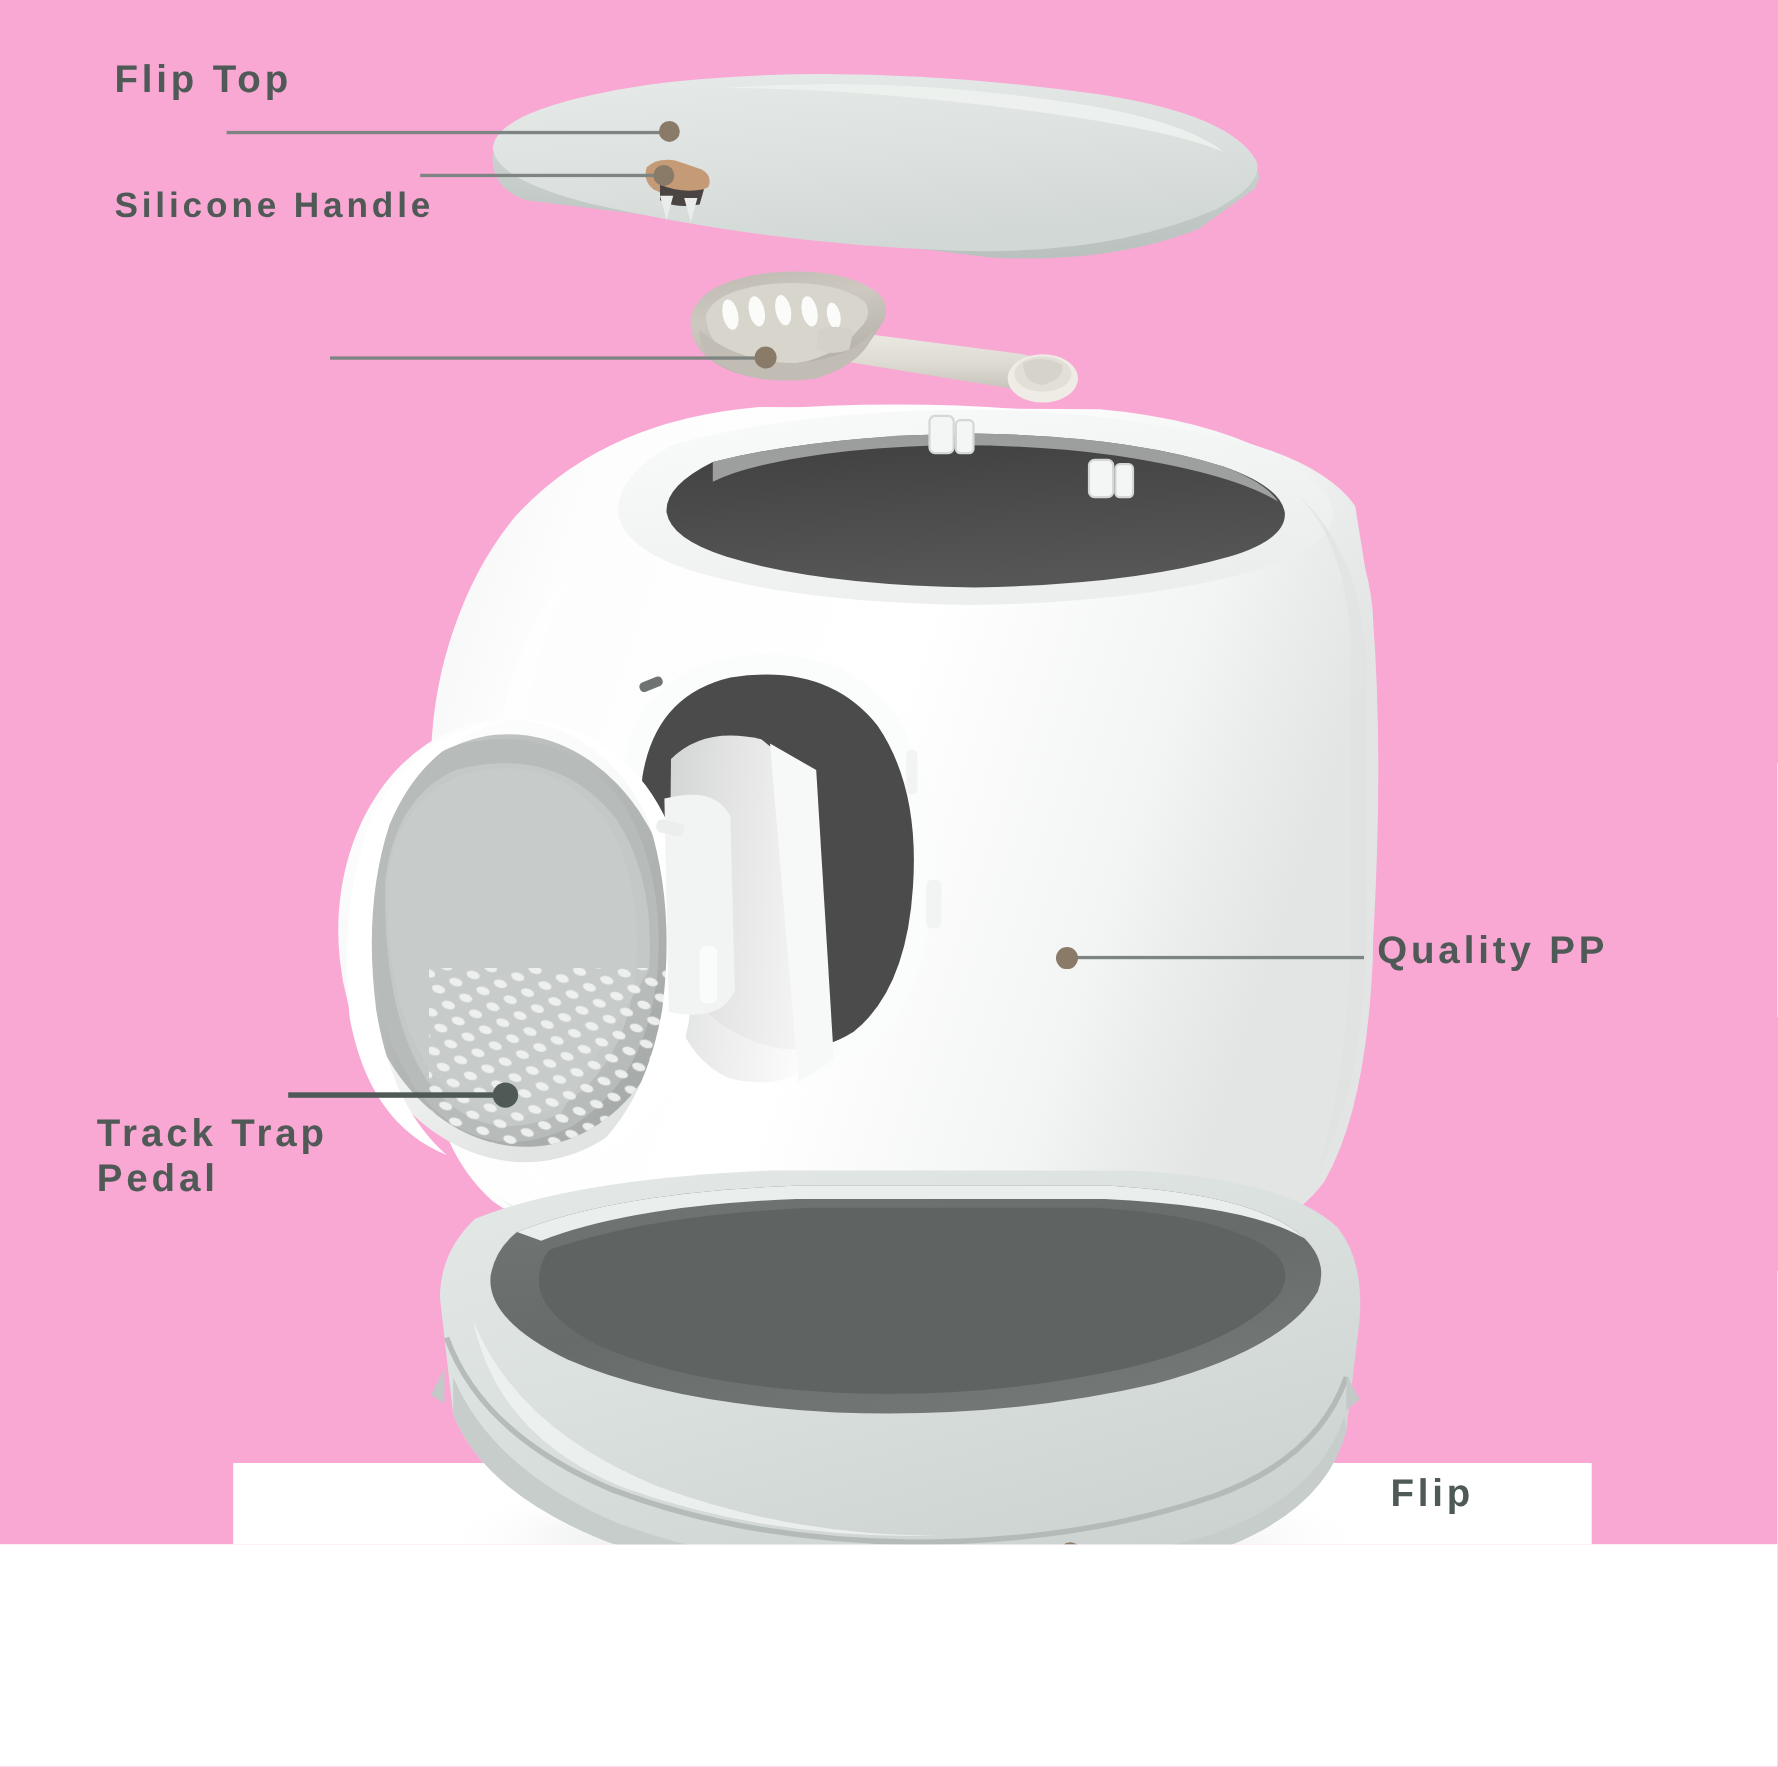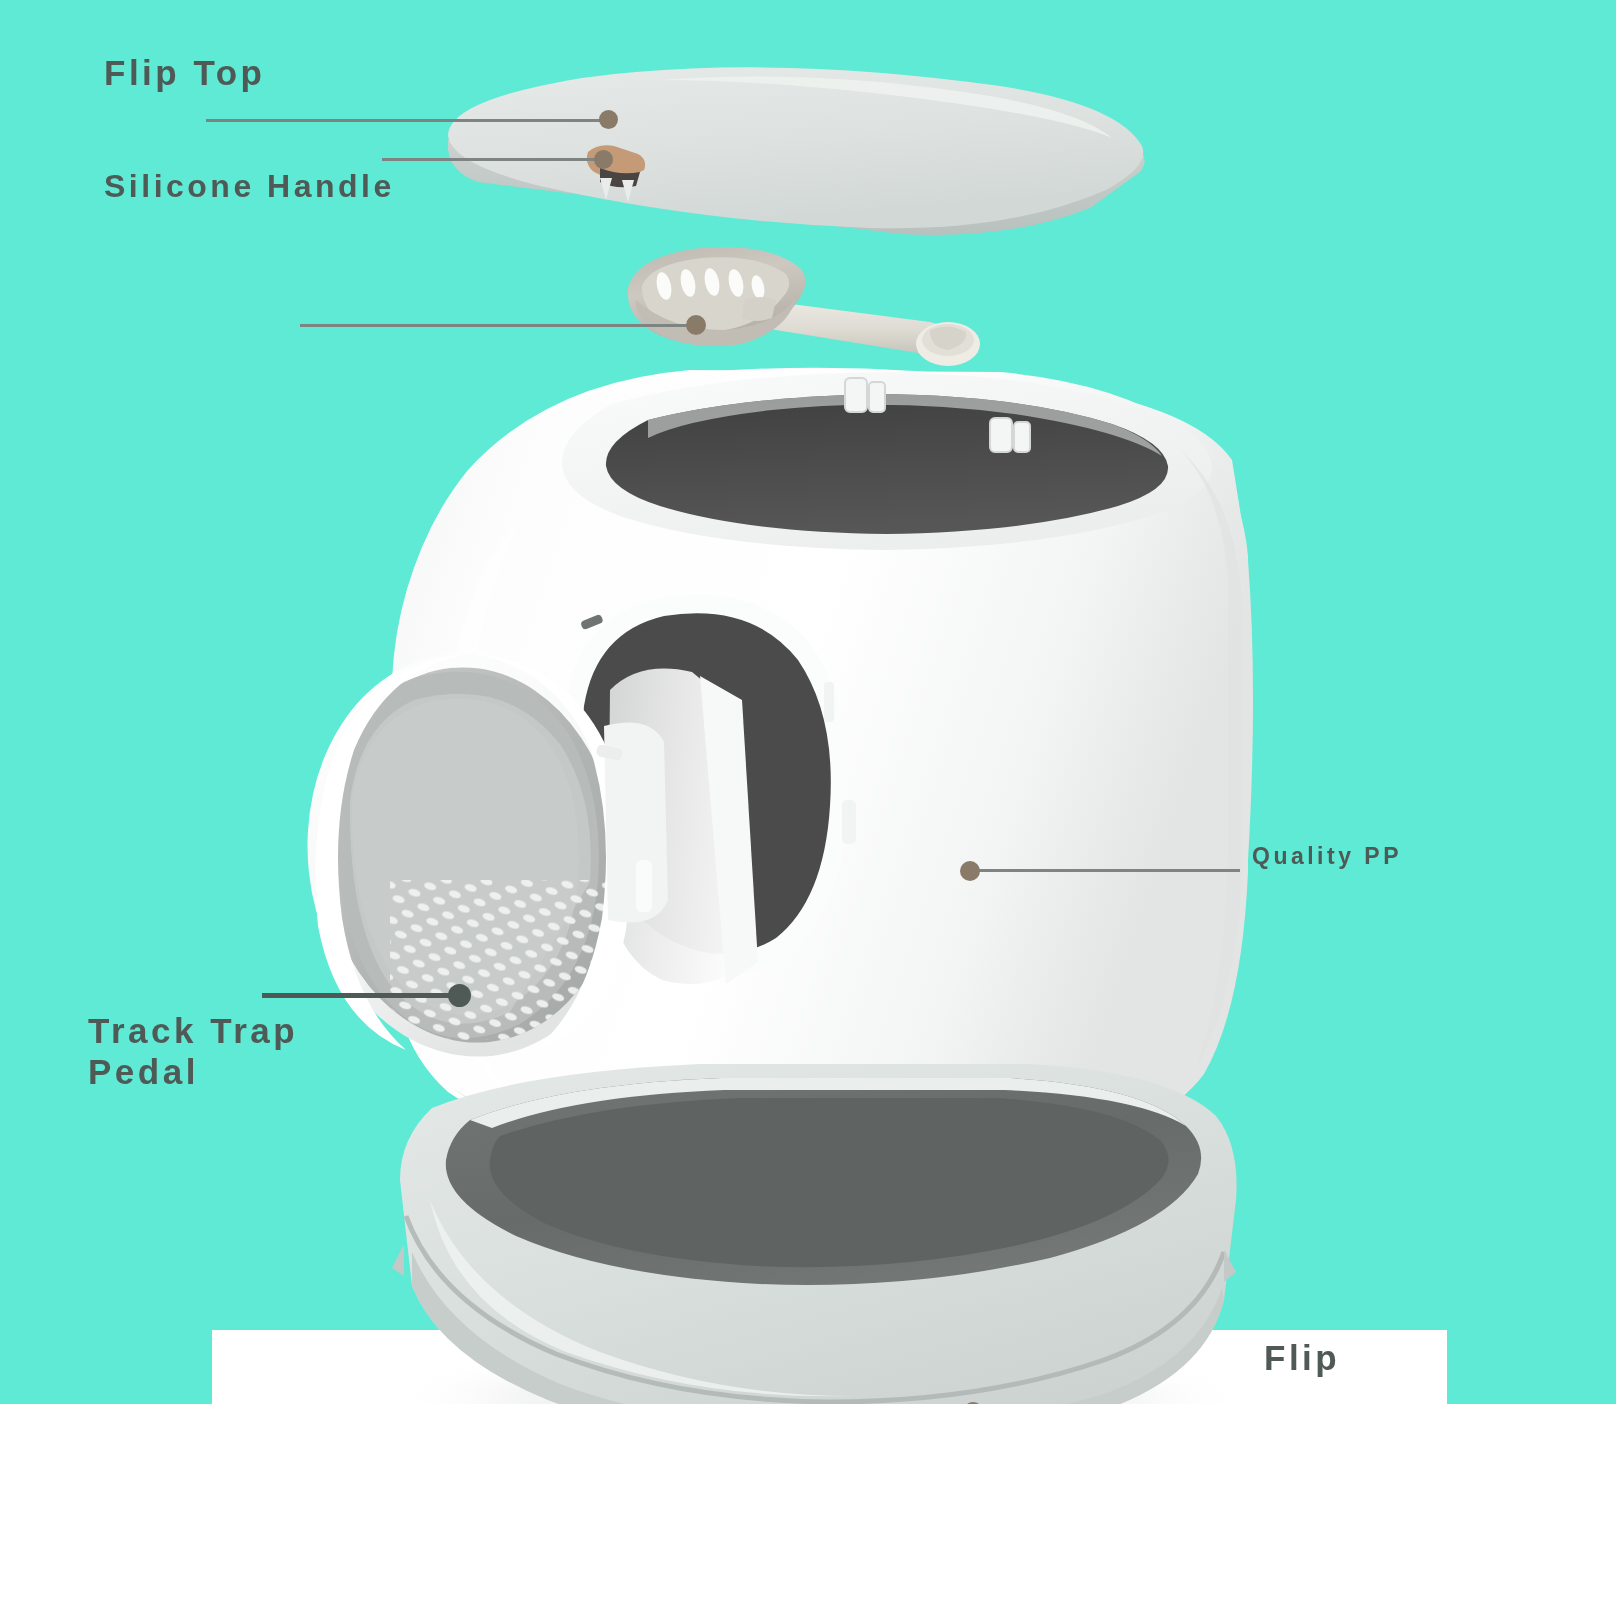--- a/index.html
+++ b/index.html
@@ -8,21 +8,21 @@
     background: #ffffff;
   }
   body {
     font-family: "Liberation Sans", sans-serif;
   }
   #stage {
     position: relative;
     width: 1616px;
     height: 1404px;
     overflow: hidden;
-    background: #5eead4;
+    background: #f9a8d4;
   }
   
   .bg-band {
     position: absolute;
     left: 0;
     width: 1616px;
     top: 1420px;
     height: 186px;
     background: #dfe3e0;
   }
@@ -48,21 +48,21 @@
     position: absolute;
     color: #4f5a56;
     font-weight: bold;
     letter-spacing: 3.5px;
     line-height: 1.18;
     white-space: pre-line;
   }
   .cl-flip-top      { left: 104px;  top: 52px;   font-size: 35px; }
   .cl-silicone      { left: 104px;  top: 168px;  font-size: 32px; }
   .cl-shovel        { left: 104px;  top: 268px;  font-size: 35px; }
-  .cl-quality       { left: 1252px; top: 843px;  font-size: 23px; }
+  .cl-quality       { left: 1252px; top: 843px;  font-size: 35px; }
   .cl-track         { left: 88px;   top: 1010px; font-size: 35px; width: 300px; }
   .cl-base          { left: 1264px; top: 1337px; font-size: 35px; }
 
   
   .connector {
     position: absolute;
     height: 3px;
     background: #7e8482;
   }
   .connector.thick {

